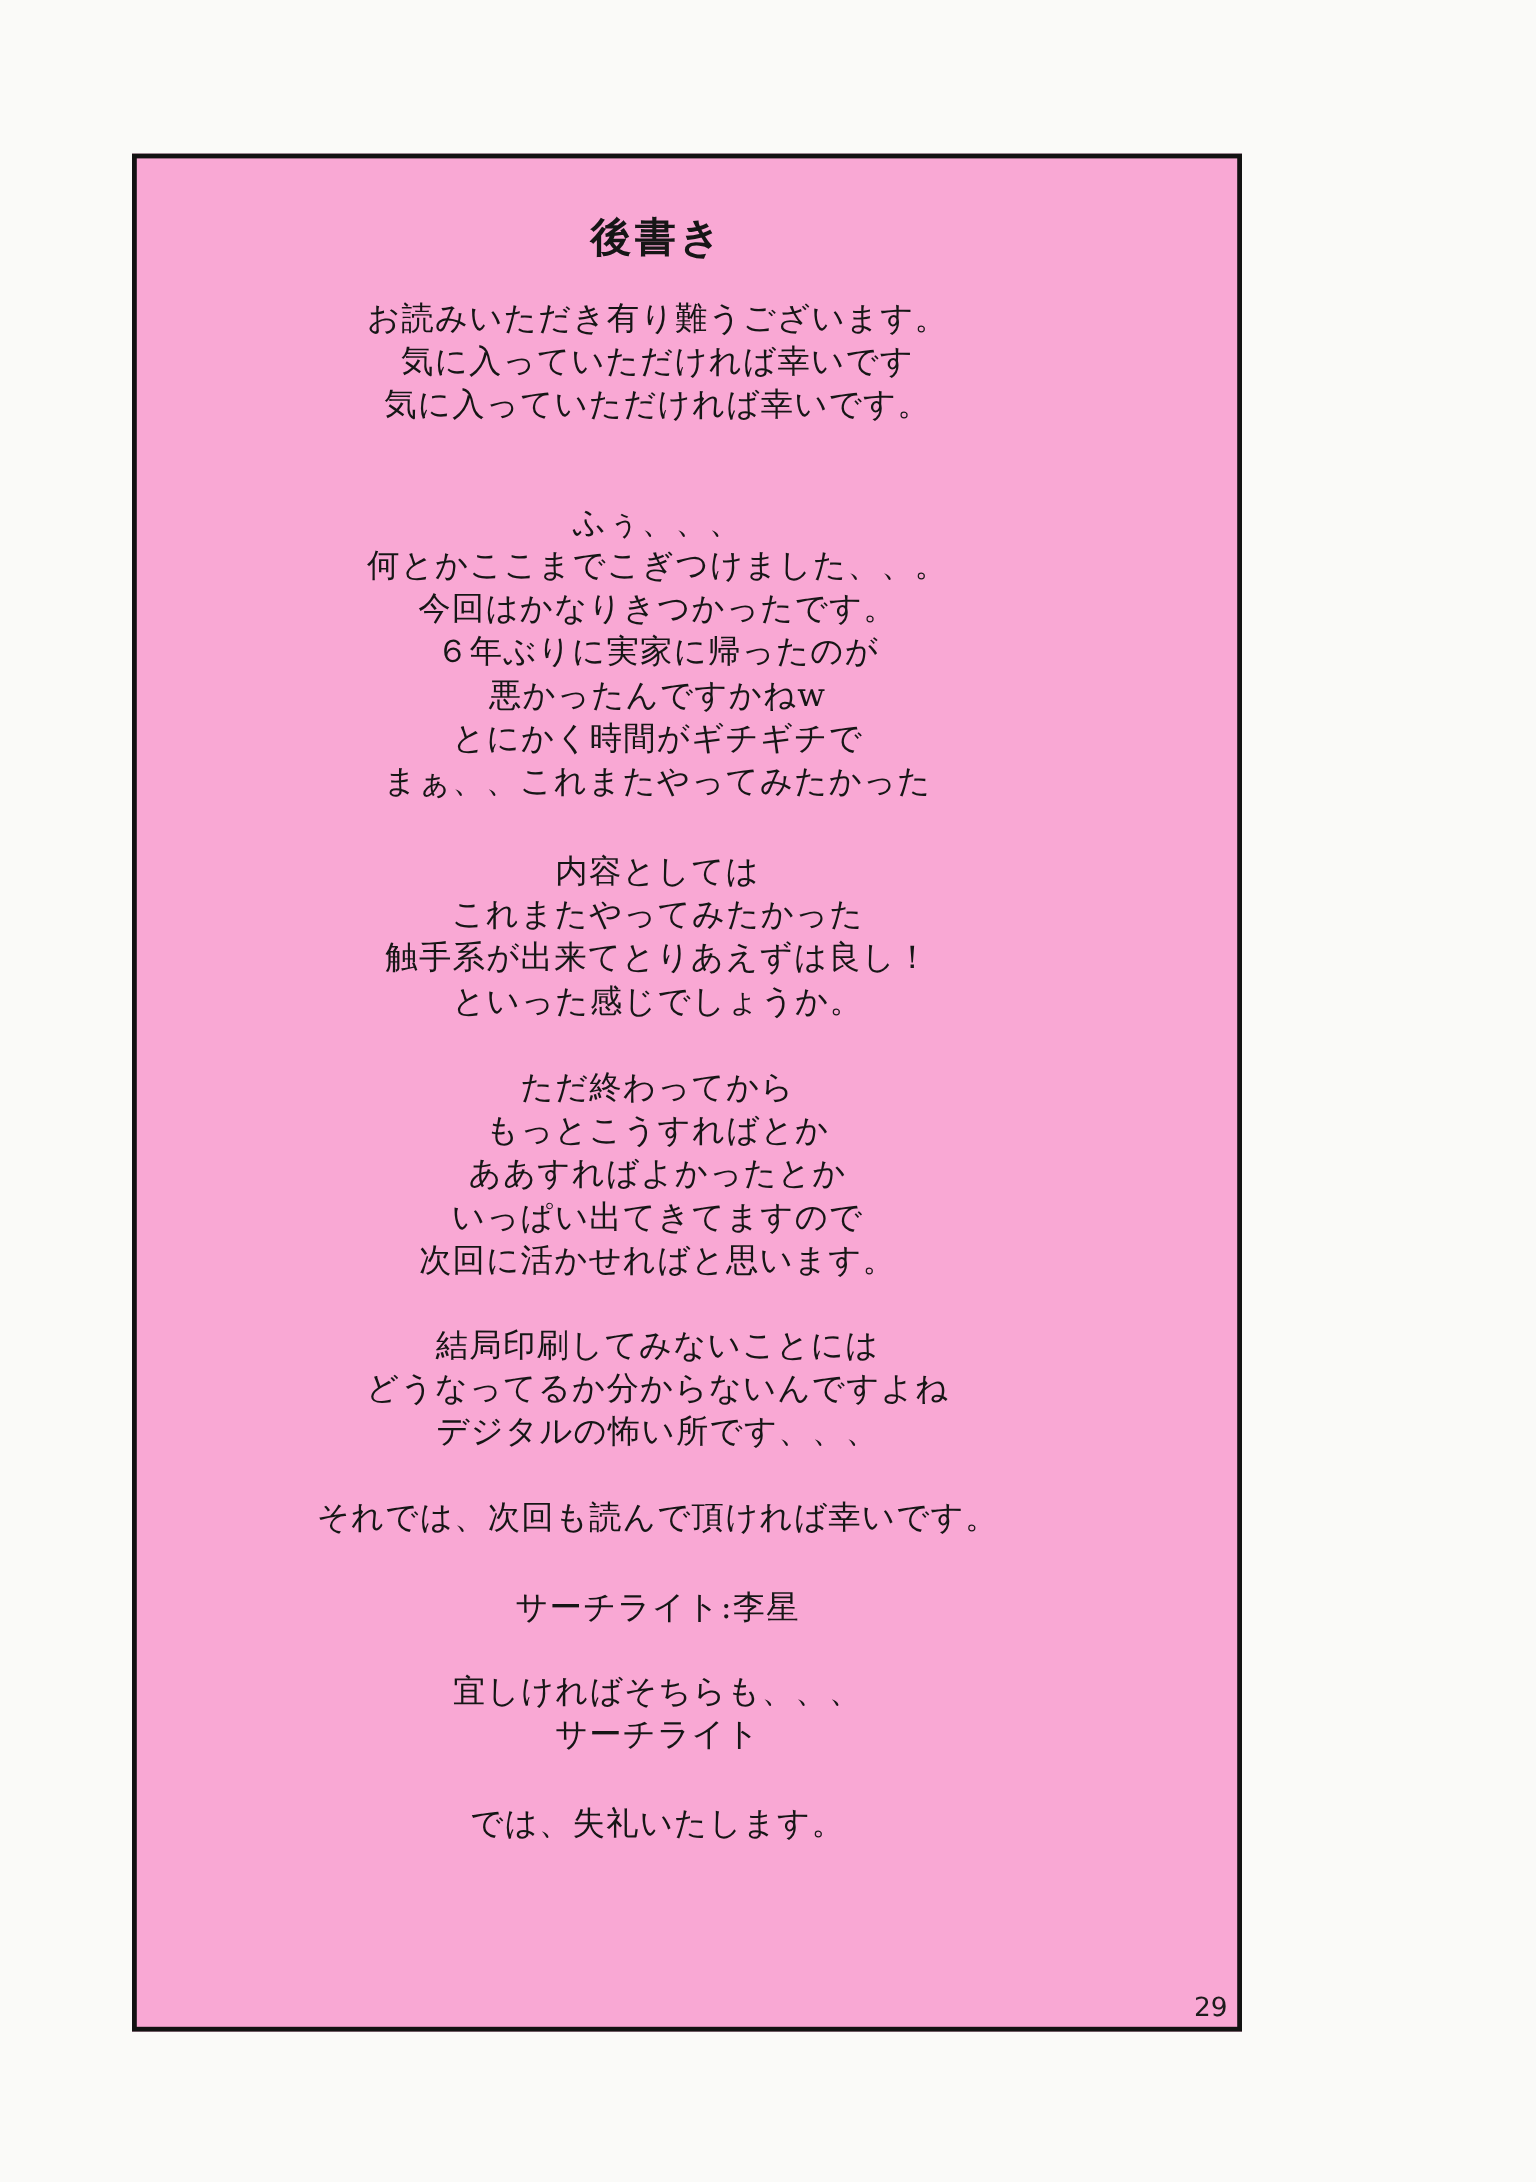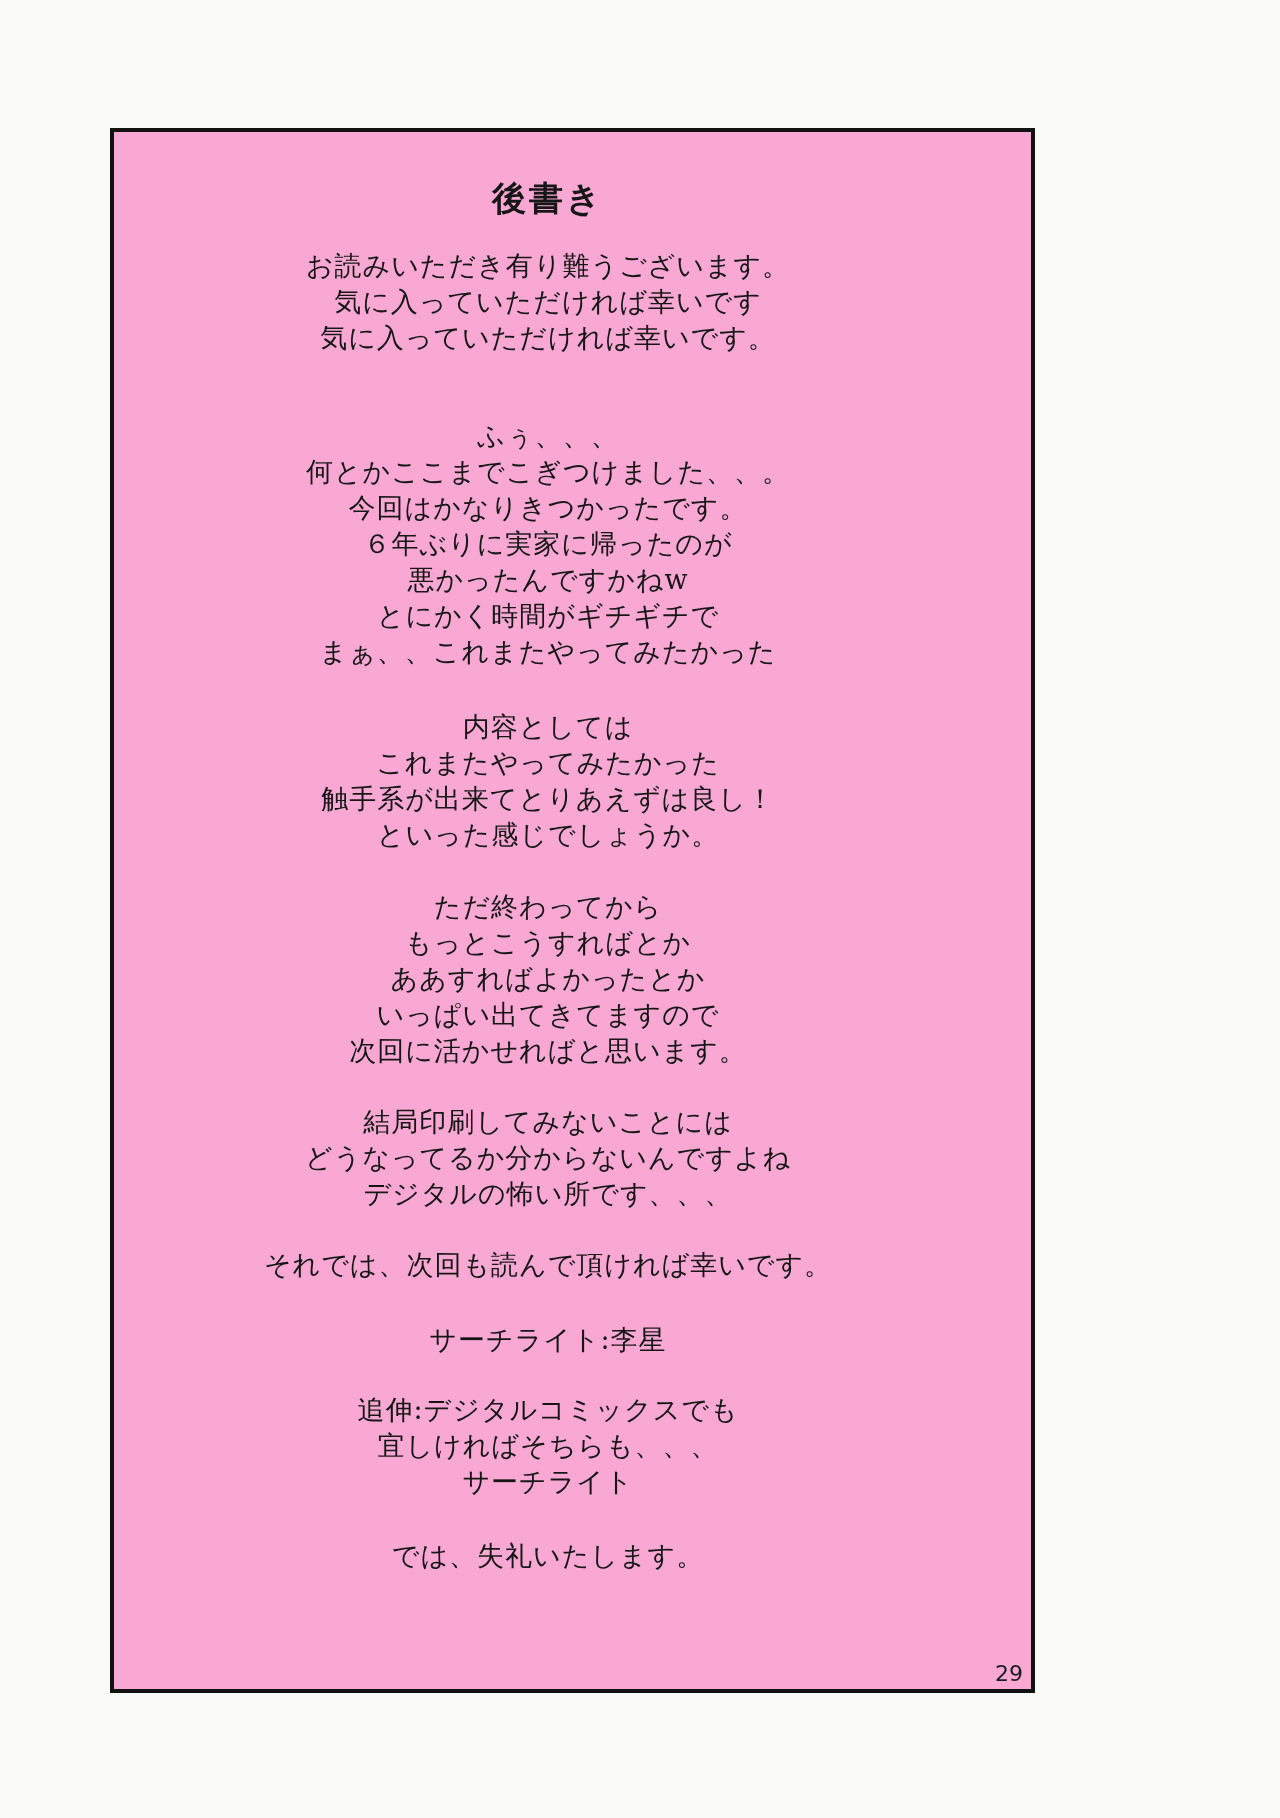--- a/index.html
+++ b/index.html
@@ -111,21 +111,20 @@
 
     <div class="para p6">
       <div class="line">それでは、次回も読んで頂ければ幸いです。</div>
     </div>
 
     <div class="para p7">
       <div class="line">サーチライト:李星</div>
     </div>
 
     <div class="para p8">
-      <div class="line">追伸:デジタルコミックスでも</div>
       <div class="line">宜しければそちらも、、、</div>
       <div class="line">サーチライト</div>
     </div>
 
     <div class="para p9">
       <div class="line">では、失礼いたします。</div>
     </div>
 
   </div>
 

